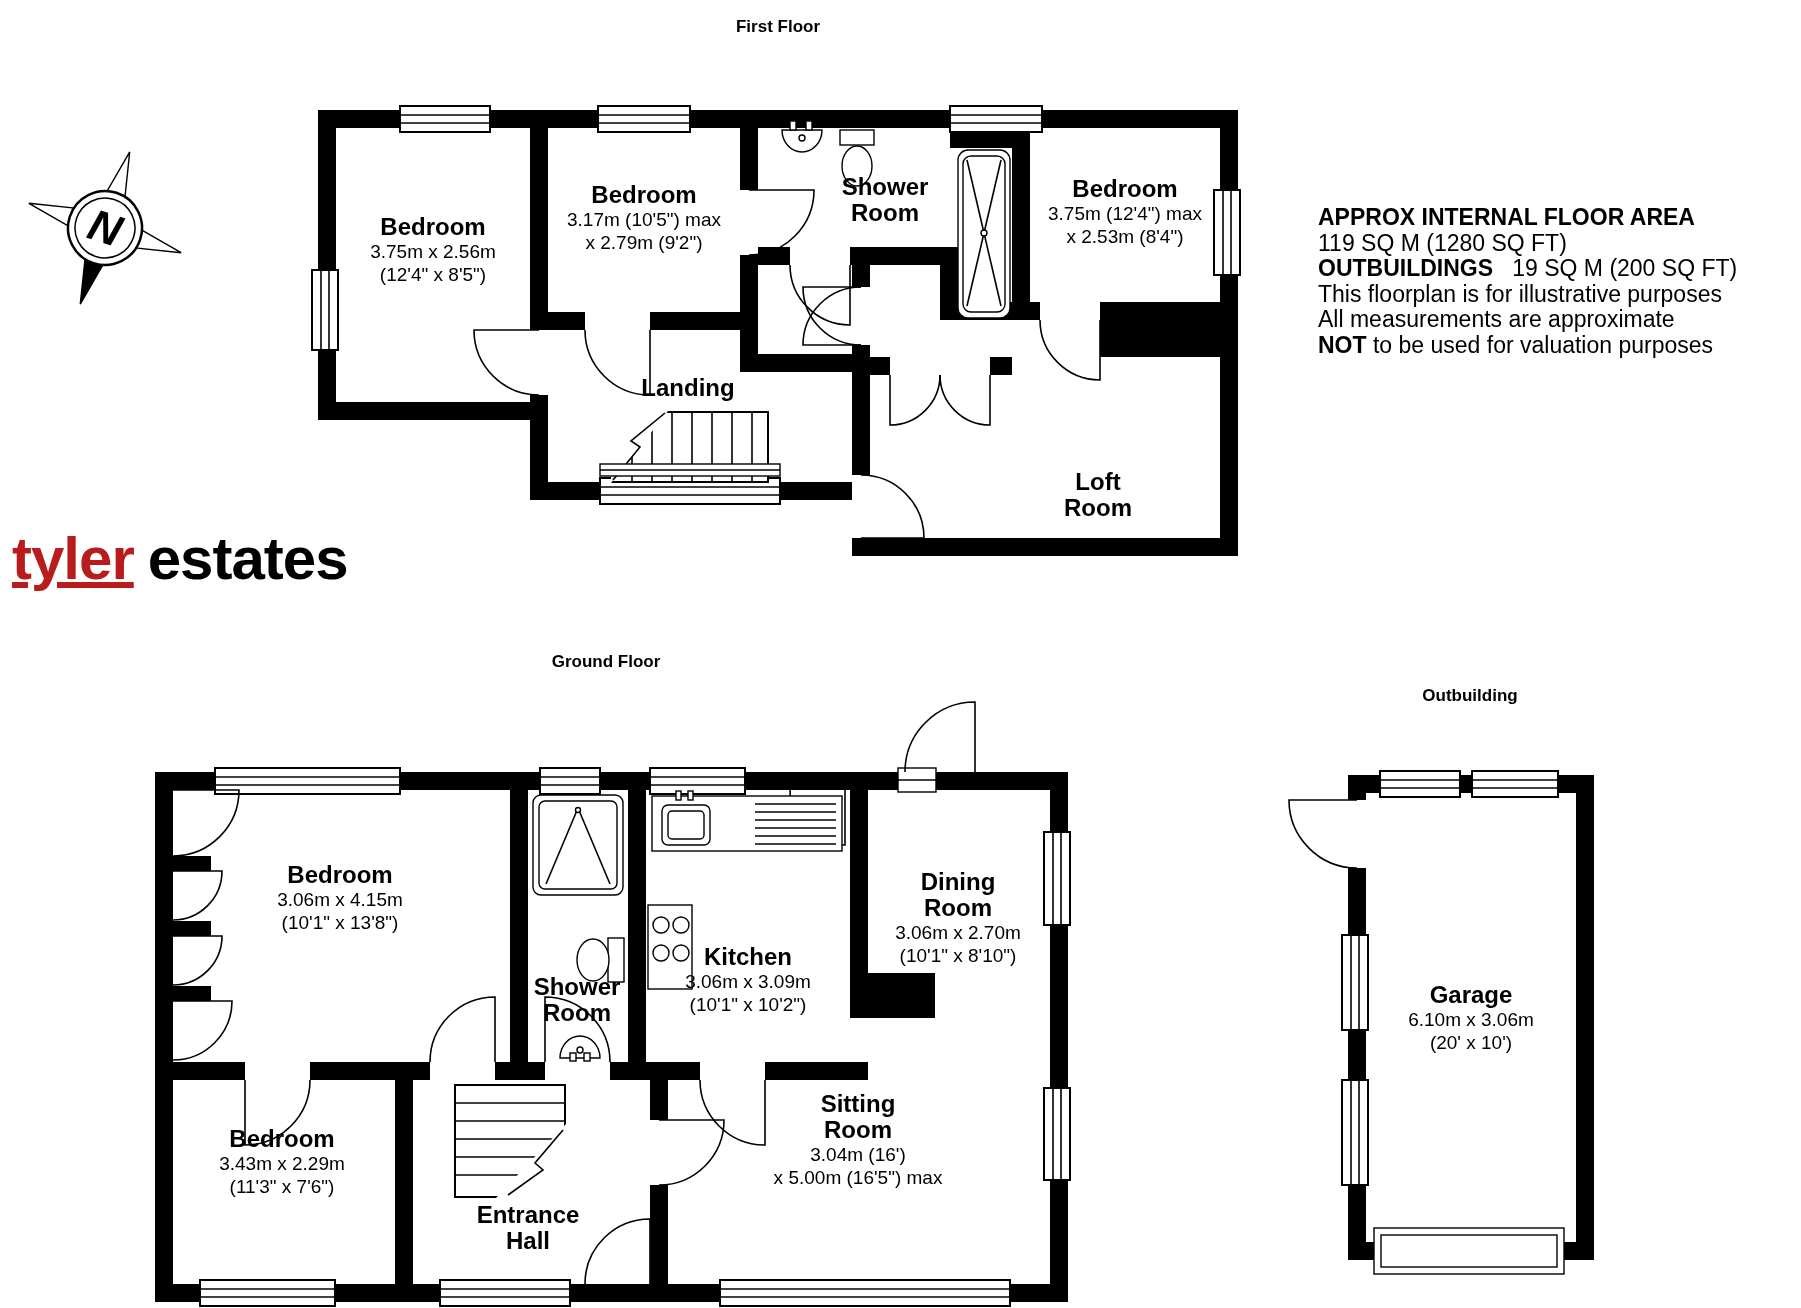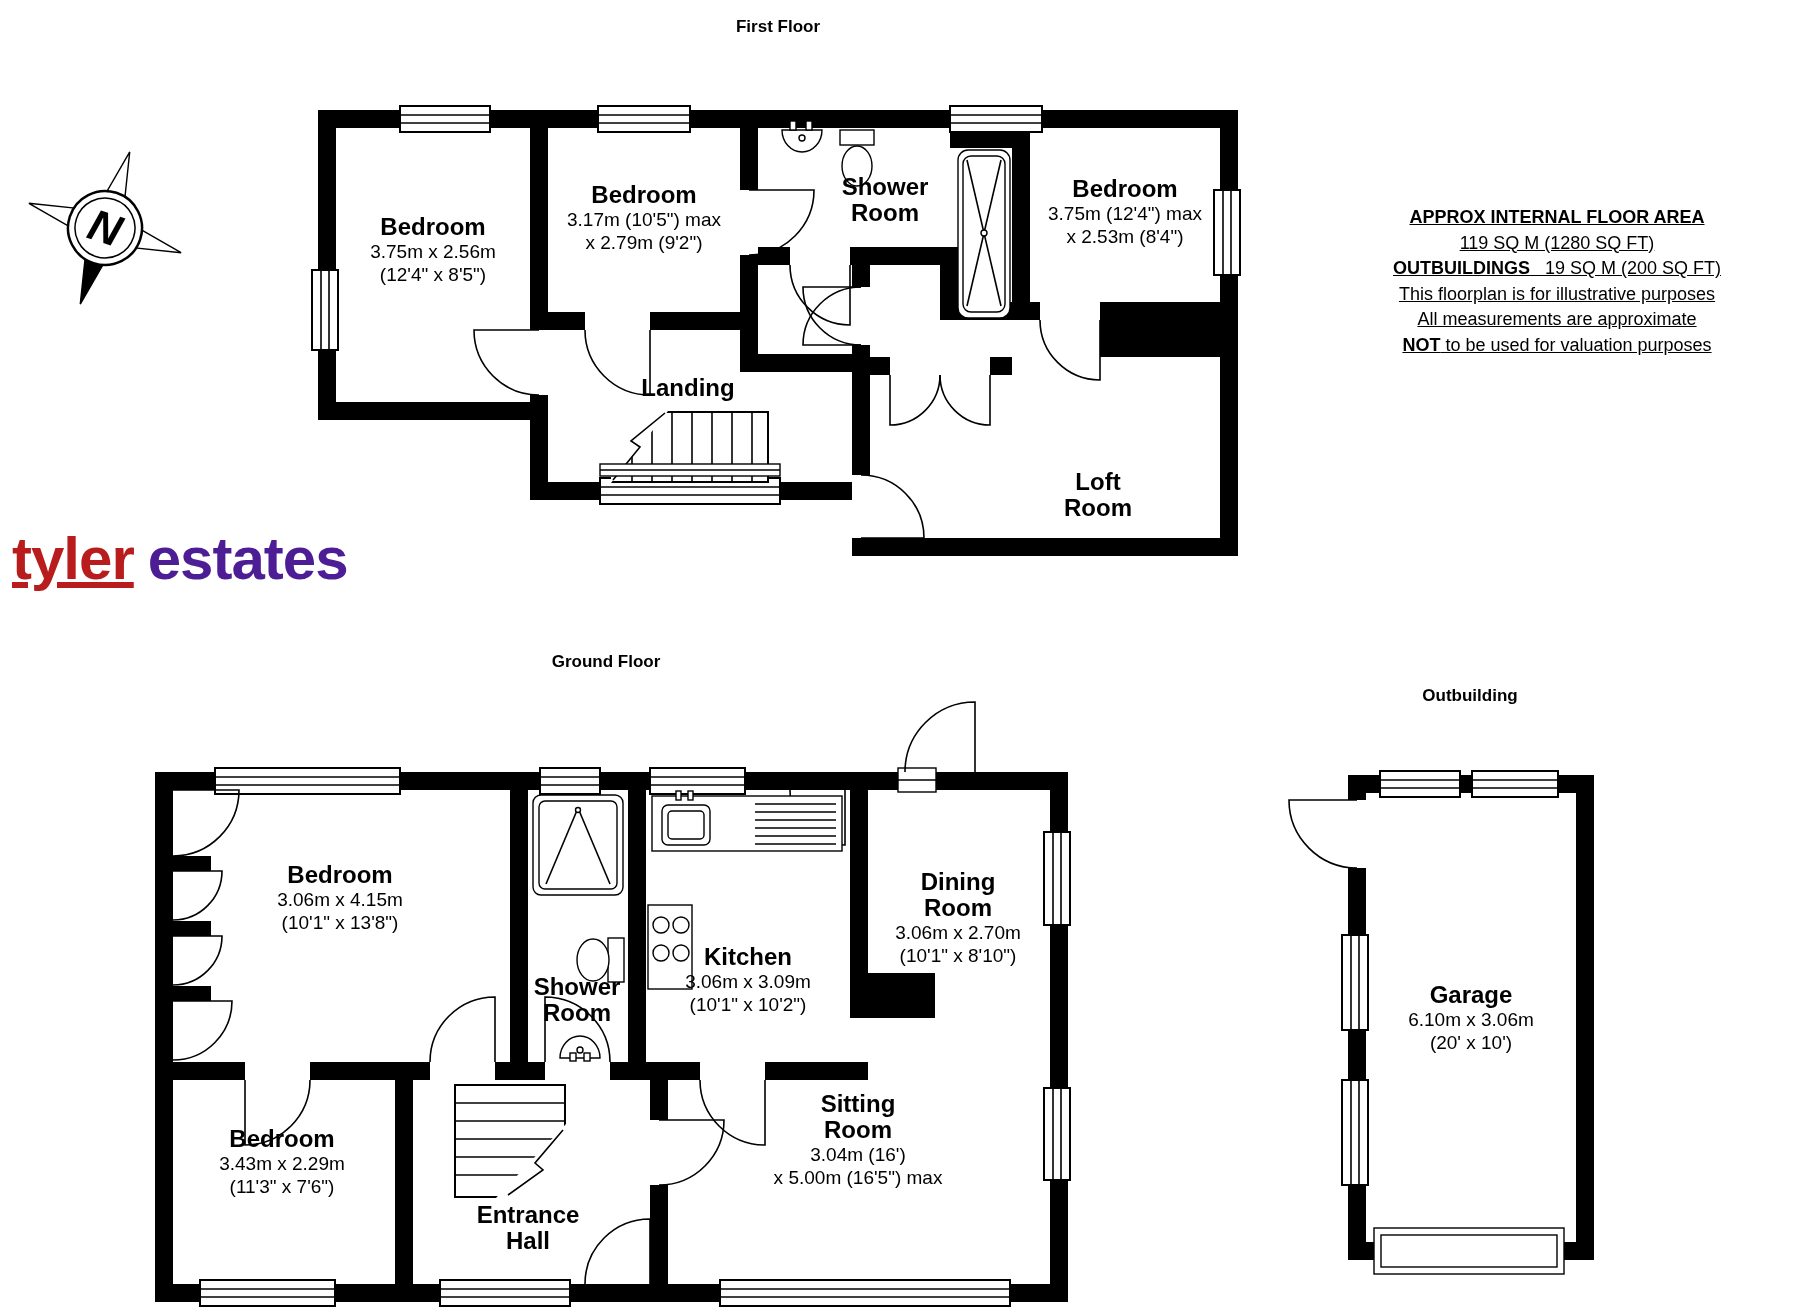--- a/index.html
+++ b/index.html
@@ -6,22 +6,22 @@
   body{width:1801px;height:1308px;position:relative;overflow:hidden;
        font-family:"Liberation Sans", sans-serif;color:#000;}
   svg text{font-family:"Liberation Sans", sans-serif;}
   .abs{position:absolute;}
   .ctr{transform:translate(-50%,-50%);text-align:center;}
   .floor-title{font-size:17px;font-weight:bold;white-space:nowrap;}
   .room-label{line-height:1.08;}
   .rname{font-size:24px;font-weight:bold;margin:0 auto;}
   .rdim{font-size:19px;white-space:nowrap;line-height:1.22;}
   .w100{width:100px;} .w110{width:112px;} .w130{width:132px;} .w140{width:142px;}
-  #disclaimer{left:1318px;top:205px;width:478px;text-align:center;
-              font-size:18px;line-height:25.6px;text-decoration:underline;}
+  #disclaimer{left:1318px;top:205px;width:478px;
+              font-size:23px;line-height:25.6px;}
   #disclaimer .b{font-weight:bold;}
   #logo{left:12px;top:524px;font-size:60px;font-weight:bold;letter-spacing:-1px;white-space:nowrap;}
   #logo .lg2{margin-left:14px;}
   .wall{fill:#000;}
   .wfill{fill:#fff;stroke:#000;stroke-width:2;}
   .thin{fill:#fff;stroke:#000;stroke-width:1.4;}
   .ln{stroke:#000;stroke-width:1.6;fill:none;}
   .arc{stroke:#000;stroke-width:1.6;fill:none;}
   .mask{fill:#fff;stroke:none;}
 </style>
@@ -396,14 +396,14 @@
 <div id="disclaimer" class="abs">
   <div class="b">APPROX INTERNAL FLOOR AREA</div>
   <div>119 SQ M (1280 SQ FT)</div>
   <div><span class="b">OUTBUILDINGS</span><span>&nbsp;&nbsp;&nbsp;19 SQ M (200 SQ FT)</span></div>
   <div>This floorplan is for illustrative purposes</div>
   <div>All measurements are approximate</div>
   <div><span class="b">NOT</span><span>&nbsp;to be used for valuation purposes</span></div>
 </div>
 
 <div id="logo" class="abs">
-  <span class="lg1" style="color: #b91c1c; text-decoration: underline;">tyler</span><span class="lg2" style="color: #4c1d95;">estates</span>
+  <span class="lg1" style="color: #b91c1c; text-decoration: underline;">tyler</span><span class="lg2" style="color: #000000;">estates</span>
 </div>
 
 </body></html>

